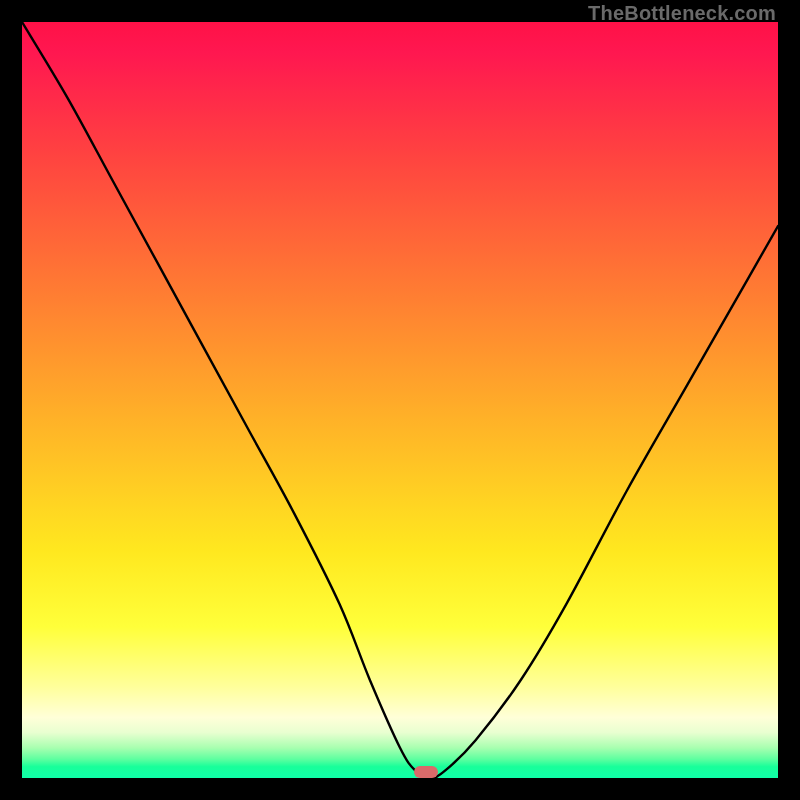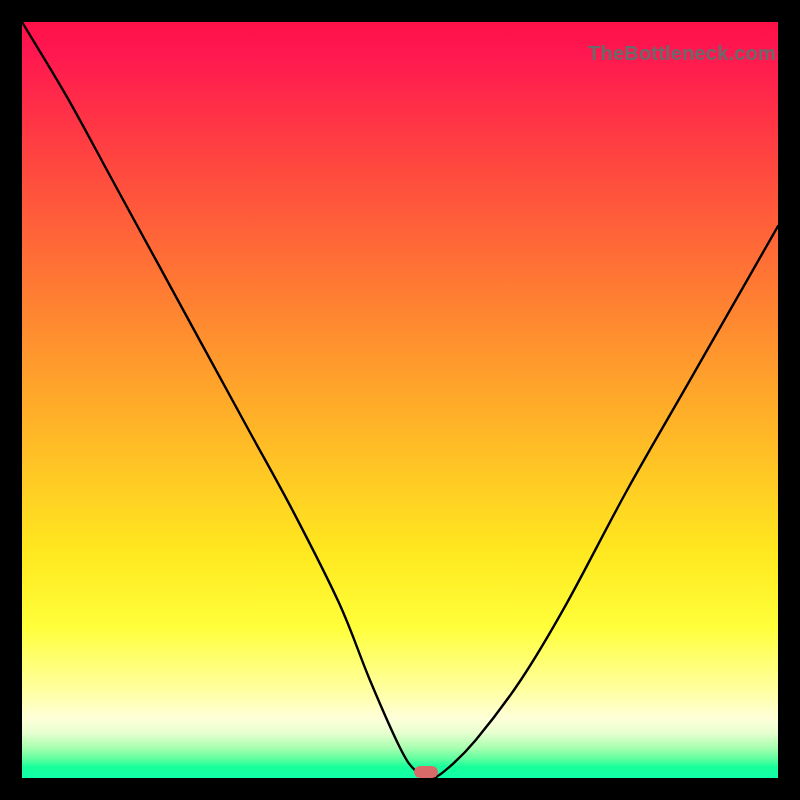--- a/index.html
+++ b/index.html
@@ -55,21 +55,20 @@
   }
   .watermark {
     position: absolute;
     top: 2px;
     right: 24px;
     font-family: Arial, Helvetica, sans-serif;
     font-size: 20px;
     font-weight: 600;
     color: #6a6a6a;
     letter-spacing: 0.2px;
-    margin-top: 40px;
   }
 </style>
 </head>
 <body>
 
 <div class="frame">
 
   <div class="plot-area">
     <div class="gradient-bg"></div>
 

